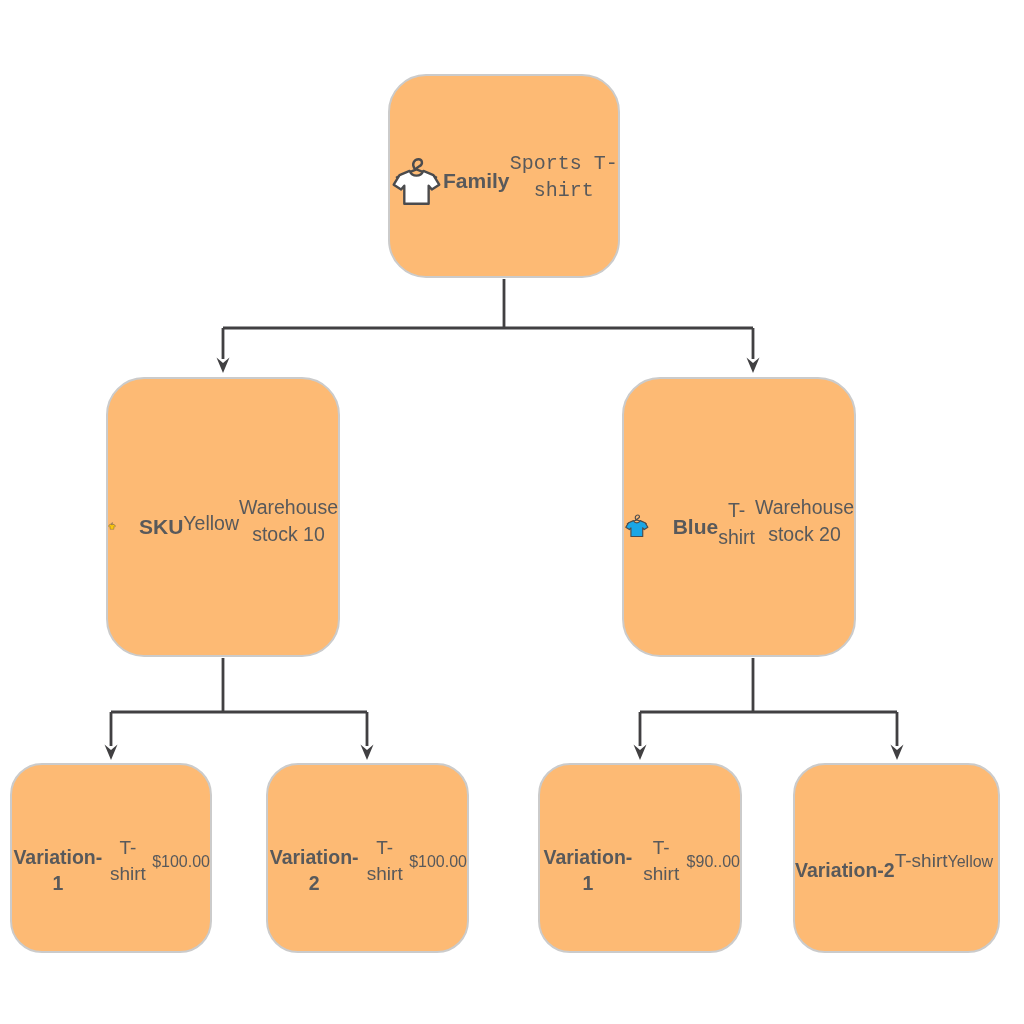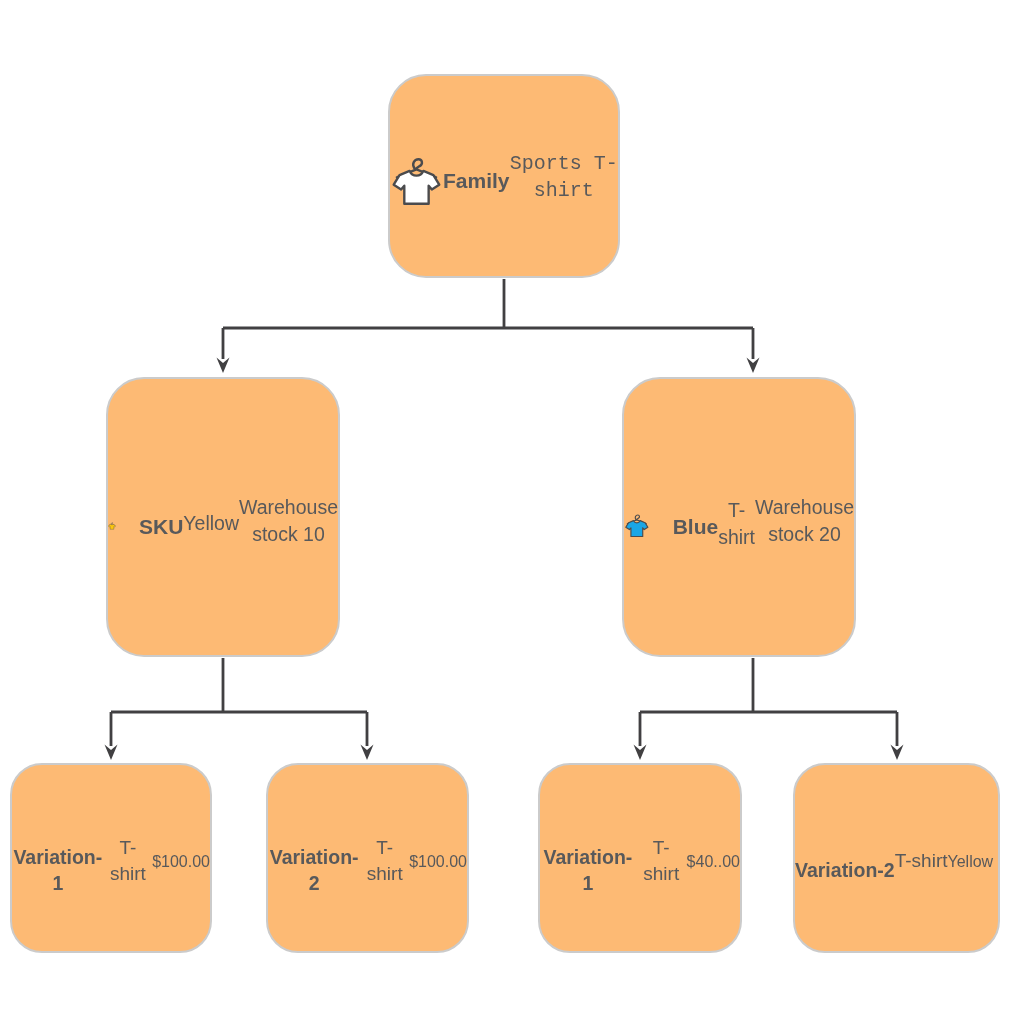--- a/index.html
+++ b/index.html
@@ -125,21 +125,21 @@
 
   <div class="node node-var node-var-y2">
     <div class="title">Variation-2</div>
     <div class="line1">T-shirt</div>
     <div class="line2">$100.00</div>
   </div>
 
   <div class="node node-var node-var-b1">
     <div class="title">Variation-1</div>
     <div class="line1">T-shirt</div>
-    <div class="line2">$40..00</div>
+    <div class="line2">$90..00</div>
   </div>
 
   <div class="node node-var node-var-b2">
     <div class="title">Variation-2</div>
     <div class="line1">T-shirt</div>
     <div class="line2">Yellow</div>
   </div>
 
 </div>
 

